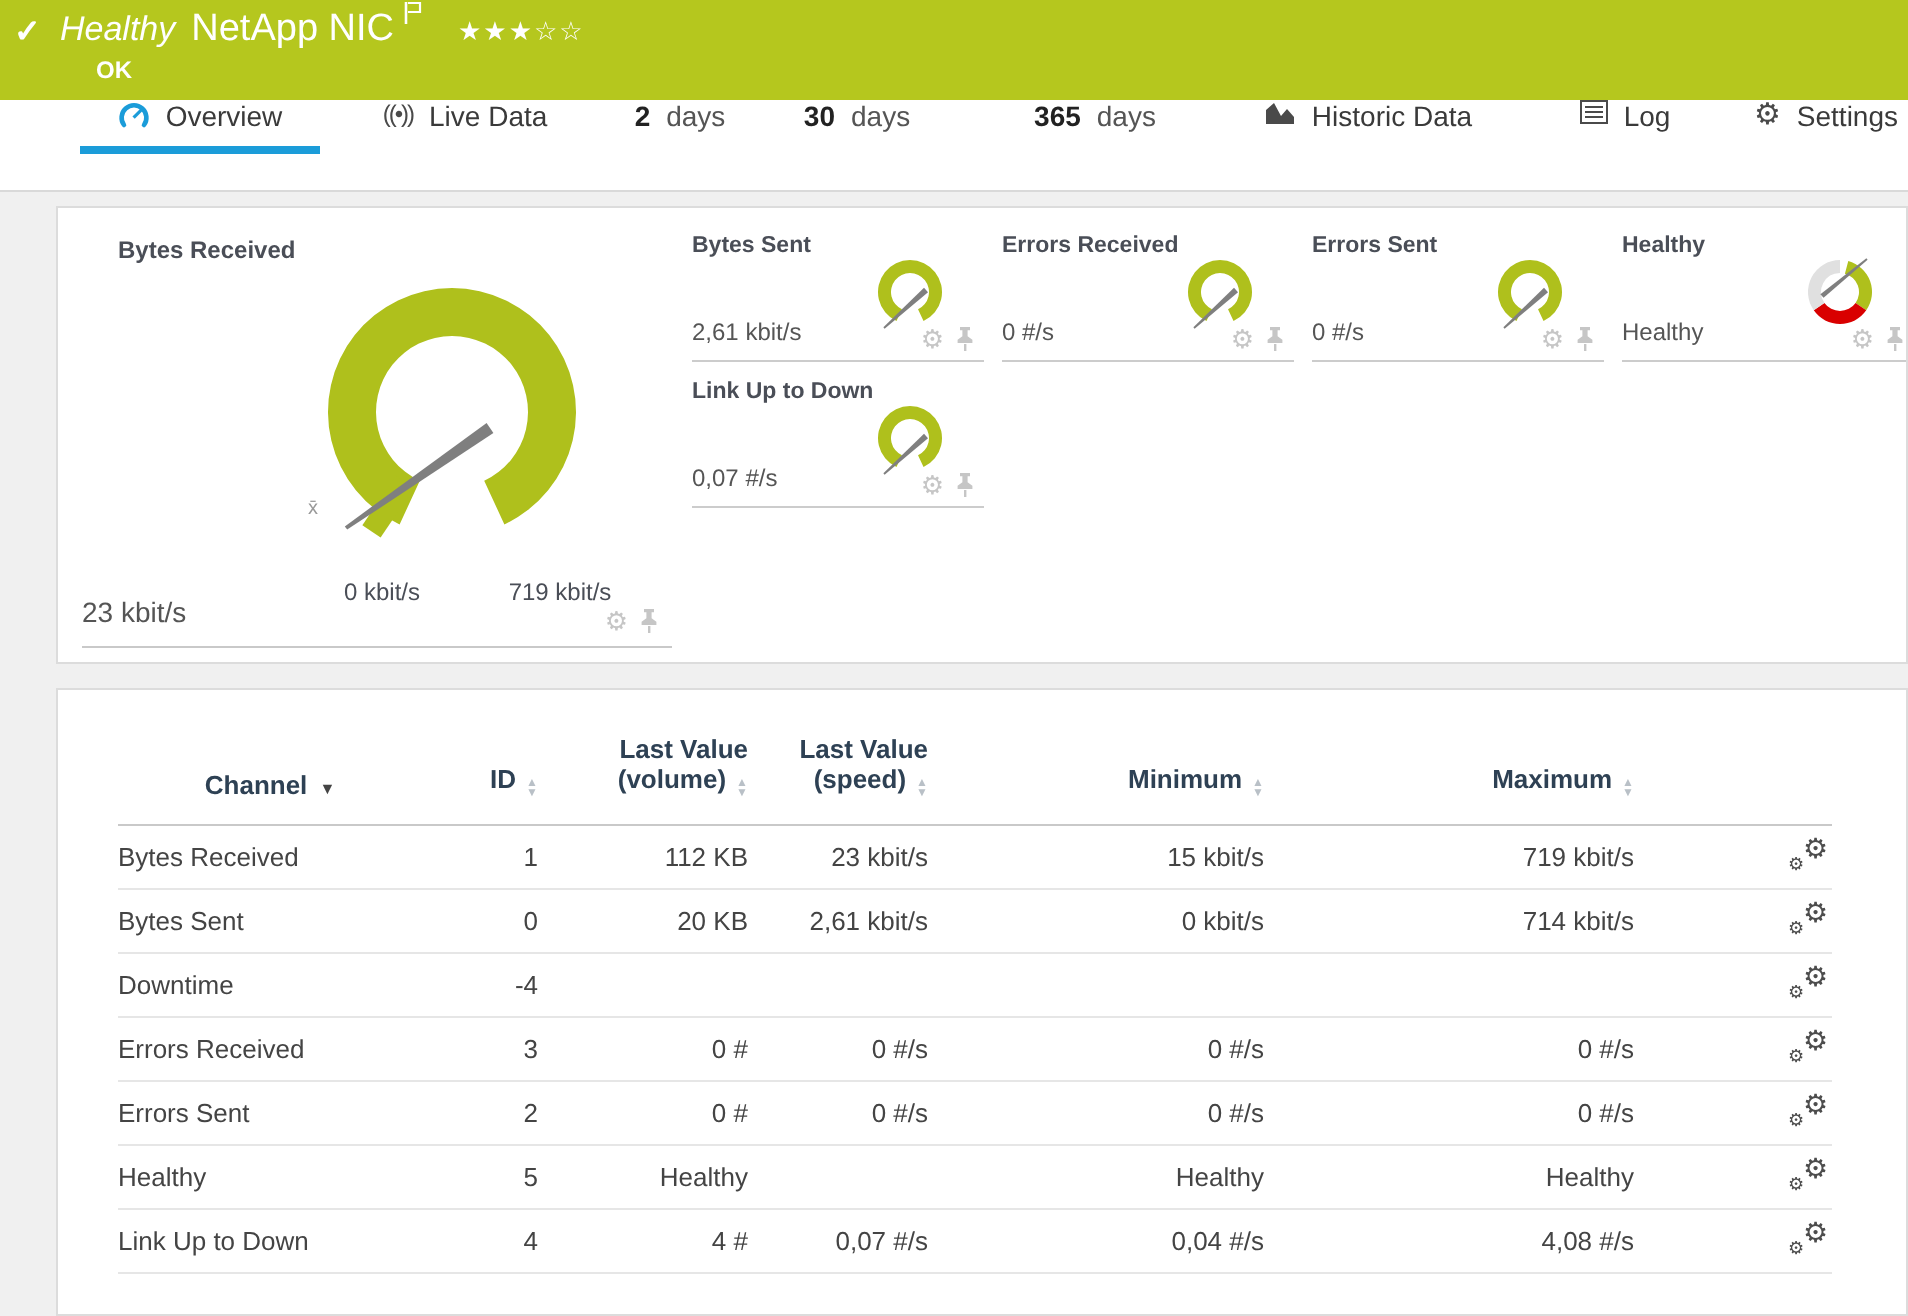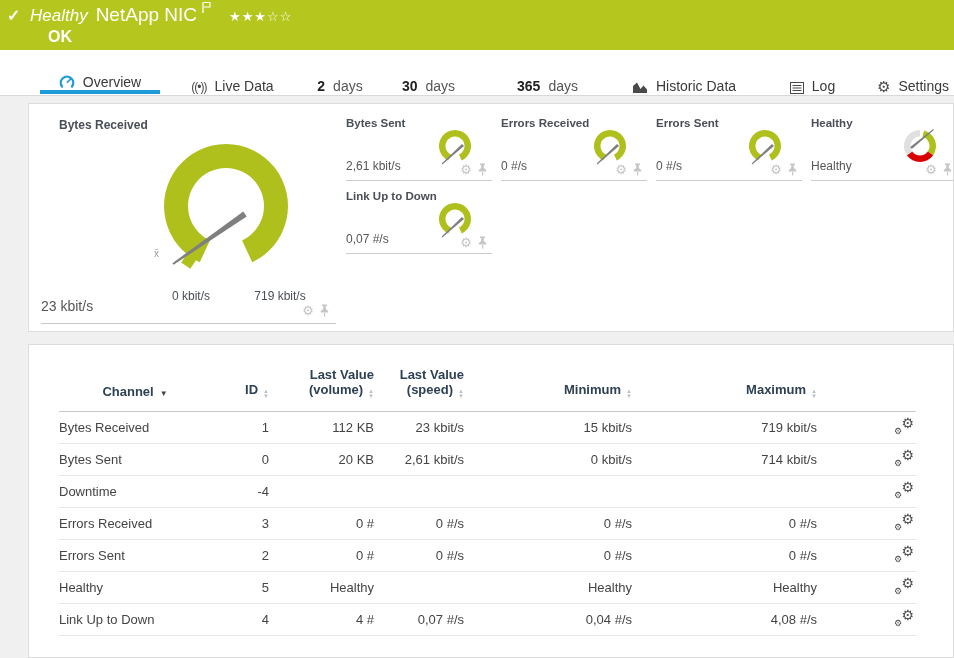--- a/index.html
+++ b/index.html
@@ -8,25 +8,25 @@
        font-family:"Liberation Sans",sans-serif;position:relative}
 
   
   .hdr{position:absolute;top:0;left:0;right:0;height:50px;background:#b5c71e;color:#fff}
   .hdr-check{position:absolute;left:7px;top:6px;font-size:16px;font-weight:bold}
   .hdr-line1{position:absolute;left:30px;top:4px;display:flex;align-items:baseline;white-space:nowrap}
   .hdr-type{font-style:italic;font-size:17px;margin-right:8px}
   .hdr-name{font-size:19px;font-weight:normal}
   .hdr-flag{margin-left:4px;position:relative;top:-7px}
   .hdr-stars{margin-left:18px;font-size:13px;letter-spacing:1px}
-  .hdr-status{position:absolute;left:48px;top:28px;font-weight:bold;font-size:16px}
+  .hdr-status{position:absolute;left:48px;top:28px;font-weight:bold;font-size:12px}
 
   
   .tabs{position:absolute;top:50px;left:0;right:0;height:46px;background:#fff;border-bottom:1px solid #d9d9d9}
-  .tab{position:absolute;top:0;height:44px;display:flex;align-items:flex-end;justify-content:center;
+  .tab{position:absolute;top:0;height:27px;display:flex;align-items:flex-start;justify-content:center;
        gap:8px;font-size:14px;color:#3a3a3a;cursor:pointer}
   .tab.active{border-bottom:4px solid #1b9cd9}
   .tab .num{font-weight:bold;color:#222}
   .tab .unit{color:#555}
   .live-glyph{font-size:12px;color:#4a4a4a;letter-spacing:-1px}
   .gear-glyph{font-size:15px;color:#4a4a4a;line-height:1}
   #tab-overview{left:40px;width:120px}
   #tab-live{left:180px;width:105px}
   #tab-2d{left:305px;width:70px}
   #tab-30d{left:391px;width:75px}

